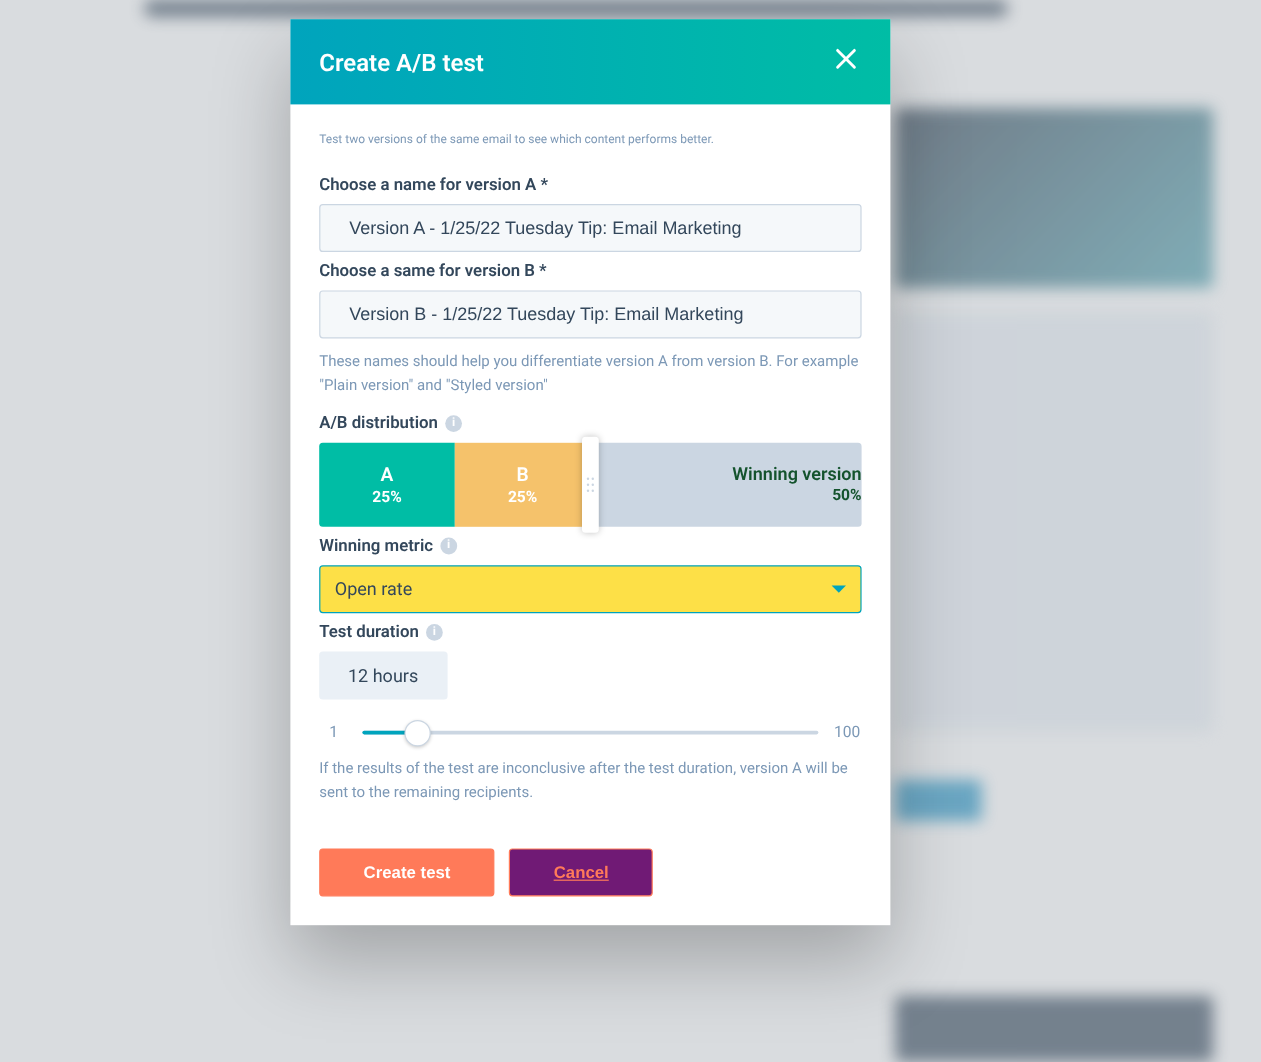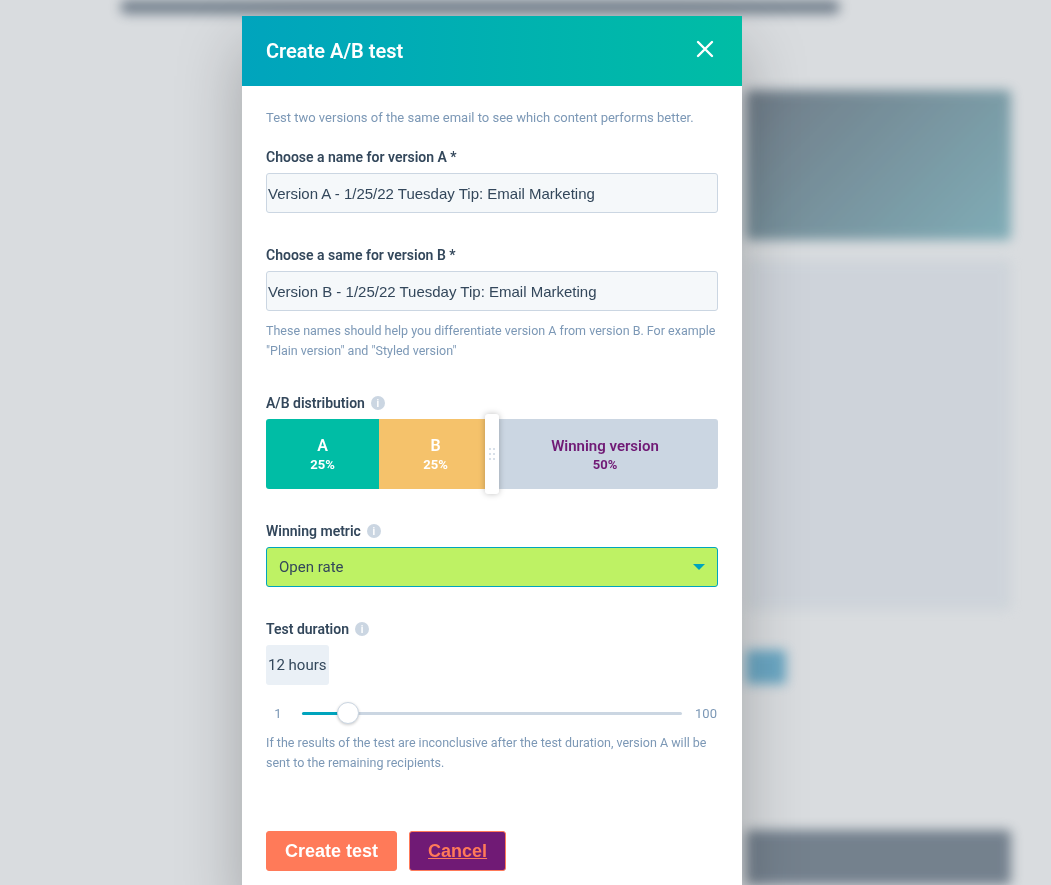--- a/index.html
+++ b/index.html
@@ -50,63 +50,63 @@
   }
   .modal-header{
     background:linear-gradient(90deg,var(--teal-grad-start),var(--teal-grad-end));
     color:#fff;
     padding:20px 24px;
     display:flex;align-items:center;justify-content:space-between;
   }
   .modal-title{font-size:20px;font-weight:600;margin:0;}
   .close-btn{color:#fff;font-size:22px;line-height:1;cursor:pointer;padding:4px;}
   .modal-body{padding:24px 24px 8px 24px;}
-  .intro{color:var(--muted);font-size:13px;margin:0 0 24px 0;}
-  .field{margin-bottom:34px;}
+  .intro{color:var(--muted);font-size:10px;margin:0 0 24px 0;}
+  .field{margin-bottom:8px;}
   .label{font-weight:600;font-size:14px;margin-bottom:8px;display:flex;align-items:center;gap:6px;}
   .info-dot{width:14px;height:14px;border-radius:50%;background:#cbd6e2;color:#fff;font-size:10px;font-weight:700;display:inline-flex;align-items:center;justify-content:center;}
   .text-input{
     width:100%;height:40px;border:1px solid var(--border);border-radius:3px;
-    padding:0 1px;font-size:15px;color:var(--text-dark);background:#f5f8fa;
+    padding:0 24px;font-size:15px;color:var(--text-dark);background:#f5f8fa;
   }
   .helper{color:var(--muted);font-size:12.5px;line-height:1.6;margin-top:10px;}
 
   .dist-bar{display:flex;height:70px;border-radius:3px;overflow:visible;position:relative;}
   .seg{display:flex;flex-direction:column;align-items:center;justify-content:center;color:#fff;font-weight:600;}
   .seg.a{background:var(--green);width:25%;border-radius:3px 0 0 3px;}
   .seg.b{background:var(--amber);width:25%;}
-  .seg.w{background:var(--grey-seg);width:50%;color:#701a75;border-radius:0 3px 3px 0;}
+  .seg.w{background:var(--grey-seg);width:50%;color:#14532d;border-radius:0 3px 3px 0;align-items:flex-end;}
   .seg .big{font-size:16px;}
   .seg .pct{font-size:13px;margin-top:2px;font-weight:700;}
   .seg.w .big{font-size:15px;}
   .handle{
     position:absolute;top:-5px;height:80px;width:14px;background:#fff;
     border-radius:3px;box-shadow:0 0 6px rgba(0,0,0,.25);left:50%;transform:translateX(-50%);
     display:flex;align-items:center;justify-content:center;gap:2px;flex-direction:row;cursor:ew-resize;
   }
   .handle::before,.handle::after{content:"";width:2px;height:2px;border-radius:50%;background:#cbd6e2;box-shadow:0 5px 0 #cbd6e2,0 -5px 0 #cbd6e2;}
 
   .select{
     width:100%;height:40px;border:1.5px solid var(--teal);border-radius:3px;
-    background:#bef264;display:flex;align-items:center;justify-content:space-between;
+    background:#fde047;display:flex;align-items:center;justify-content:space-between;
     padding:0 12px;color:var(--text-dark);font-size:15px;cursor:pointer;
   }
   .caret-down{width:0;height:0;border-left:6px solid transparent;border-right:6px solid transparent;border-top:6px solid var(--teal);}
 
-  .pill{display:inline-flex;align-items:center;height:40px;padding:0 2px;background:#eaf0f6;border-radius:3px;font-size:15px;}
+  .pill{display:inline-flex;align-items:center;height:40px;padding:0 24px;background:#eaf0f6;border-radius:3px;font-size:15px;}
 
   .slider-row{display:flex;align-items:center;gap:12px;margin-top:18px;}
   .slider-row .end{color:var(--muted);font-size:13px;width:24px;text-align:center;}
   .slider{flex:1;position:relative;height:20px;display:flex;align-items:center;}
   .track{height:3px;width:100%;background:#cbd6e2;border-radius:2px;position:relative;}
   .track .fill{position:absolute;left:0;top:0;bottom:0;width:12%;background:var(--teal);border-radius:2px;}
   .thumb{position:absolute;left:12%;transform:translate(-50%,-50%);top:50%;width:22px;height:22px;border-radius:50%;background:#fff;border:1px solid var(--border);box-shadow:0 1px 3px rgba(0,0,0,.2);cursor:grab;}
 
   .modal-footer{padding:16px 24px 24px 24px;display:flex;gap:12px;}
-  .btn{height:40px;padding:0 18px;border-radius:3px;font-size:18px;font-weight:600;cursor:pointer;display:inline-flex;align-items:center;}
+  .btn{height:40px;padding:0 36px;border-radius:3px;font-size:14px;font-weight:600;cursor:pointer;display:inline-flex;align-items:center;}
   .btn.primary{background:var(--orange);color:#fff;border:1px solid var(--orange);}
   .btn.secondary{background:#701a75;color:var(--orange);border:1px solid var(--orange);text-decoration:underline;}
 </style>
 </head>
 <body>
 
 <div class="backdrop">
   <div class="under-blocks" aria-hidden="true">
     <div class="ub dark" style="left:120px;top:0;width:720px;height:14px;border-radius:7px;"></div>
     <div class="ub photo" style="left:746px;top:90px;width:265px;height:150px;"></div>

